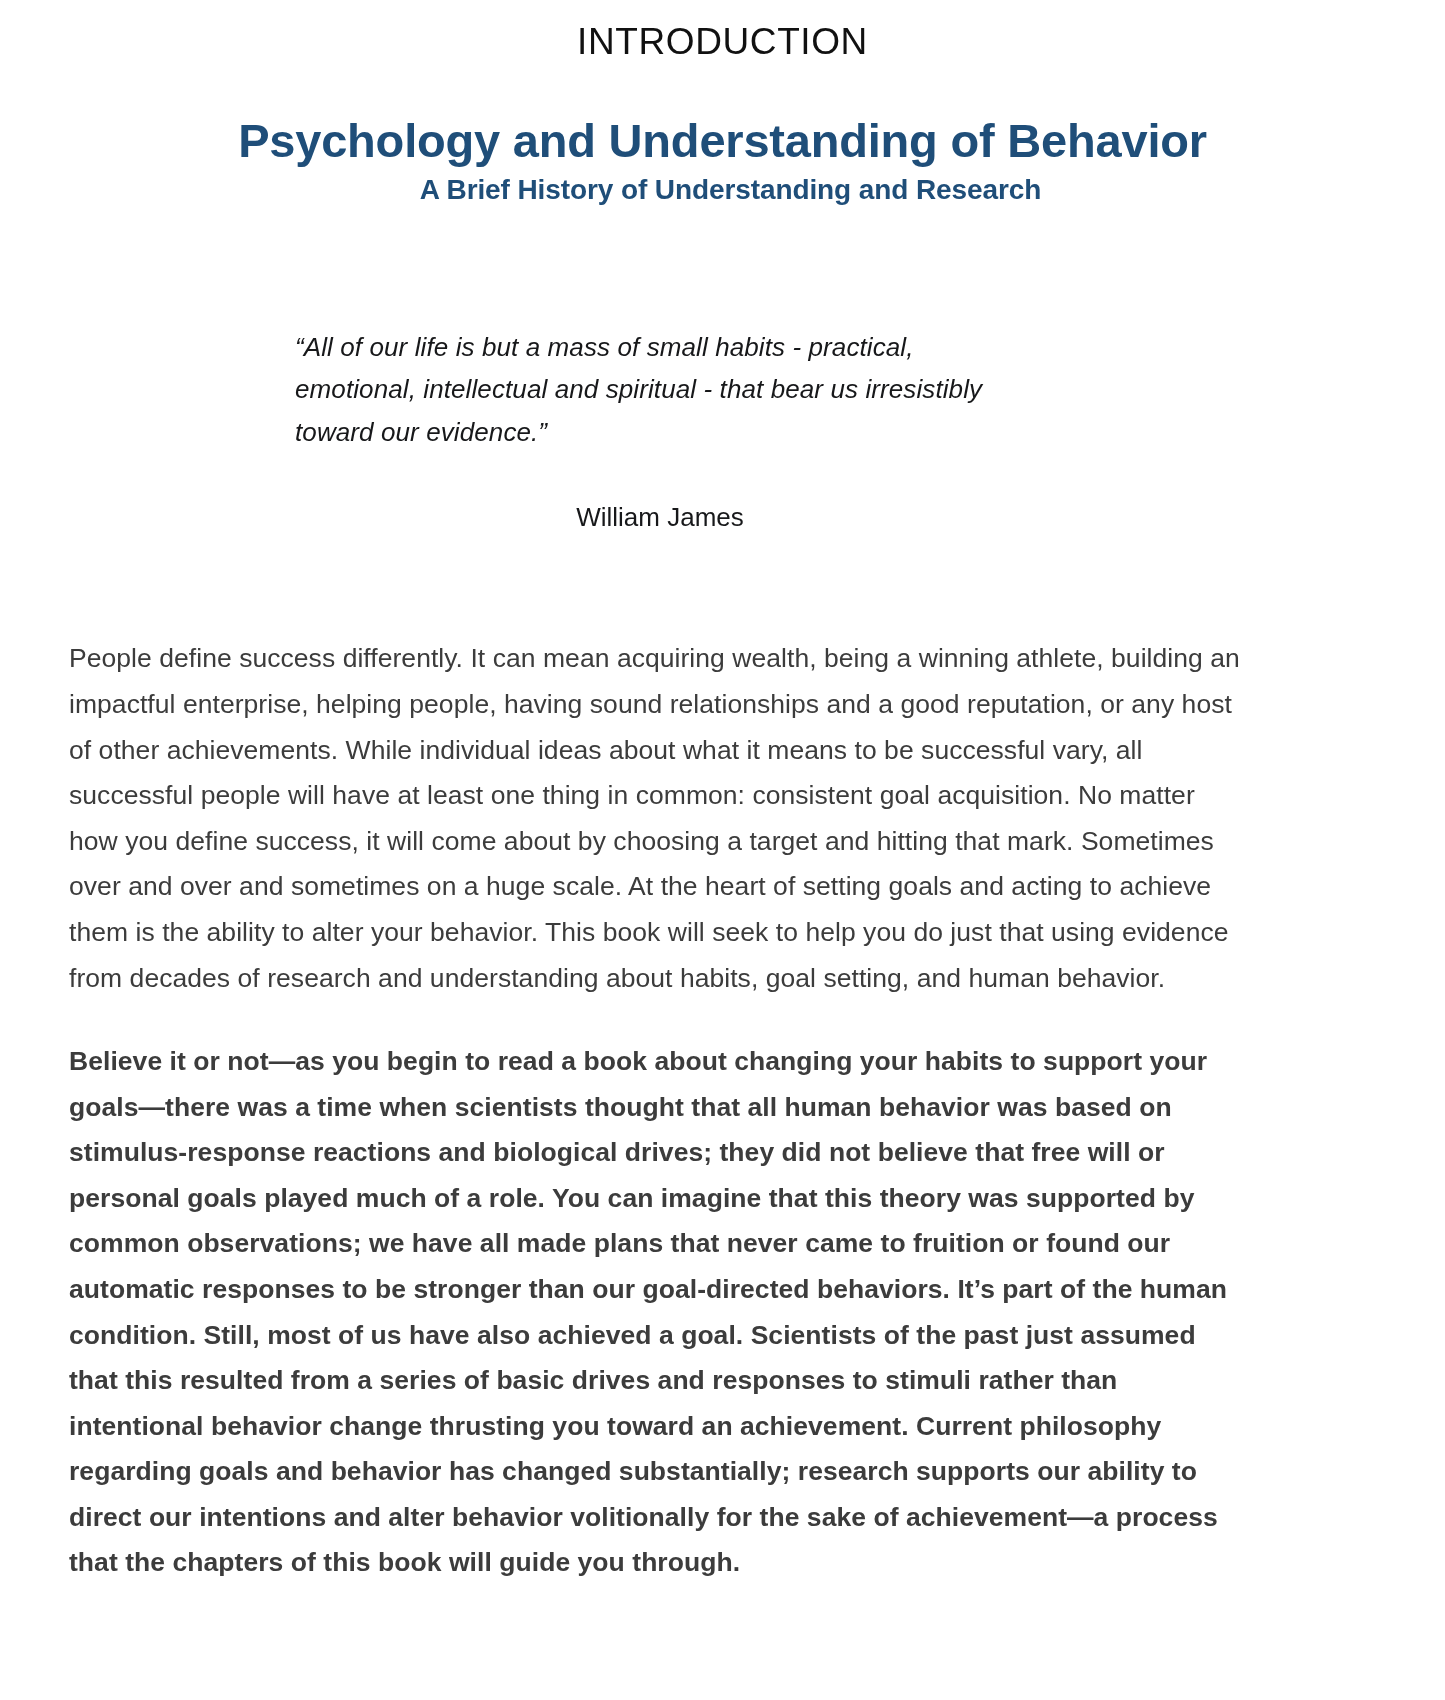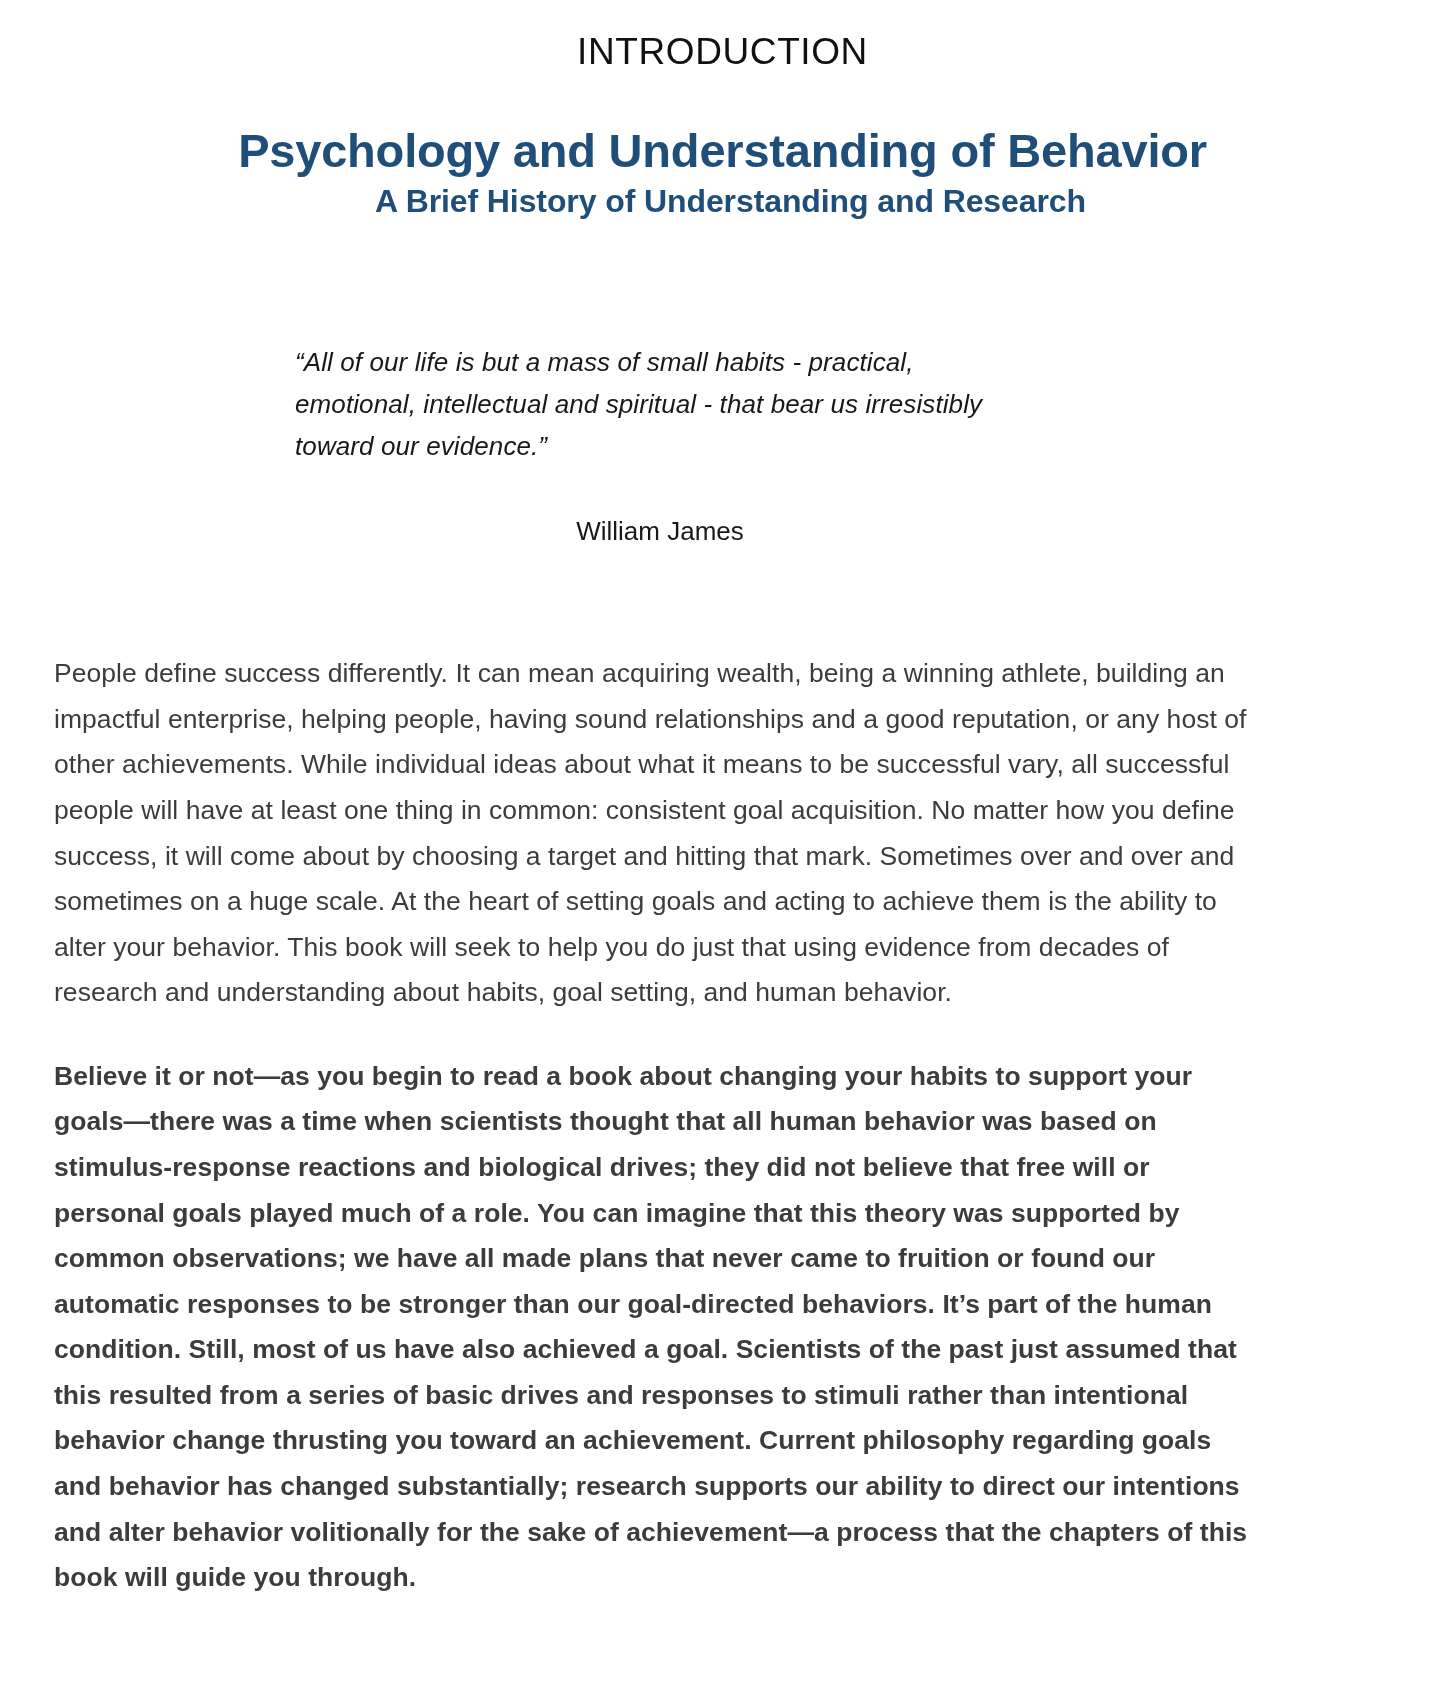--- a/index.html
+++ b/index.html
@@ -19,21 +19,21 @@
     position: relative;
     width: 1445px;
     min-height: 1700px;
     box-sizing: border-box;
     padding: 0;
     background: #ffffff;
   }
 
   
   .header {
-    padding-top: 32px;
+    padding-top: 22px;
     text-align: center;
   }
 
   .eyebrow {
     font-size: 37px;
     font-weight: 400;
     letter-spacing: 0.6px;
     color: #111111;
     line-height: 1.1;
     margin: 0;
@@ -47,21 +47,21 @@
   .doc-title {
     font-size: 47px;
     font-weight: 700;
     color: #1f4e79;
     line-height: 1.12;
     margin: 0;
     letter-spacing: -0.2px;
   }
 
   .doc-subtitle {
-    font-size: 32px;
+    font-size: 28px;
     font-weight: 700;
     color: #1f4e79;
     line-height: 1.18;
     margin: 6px 0 0 16px;
     letter-spacing: -0.1px;
   }
 
   
   .quote-wrap {
     margin: 120px 0 0 0;
@@ -95,21 +95,21 @@
   .body-wrap {
     margin: 102px 0 0 0;
     padding: 0 180px 0 53px;
   }
 
   .body-par {
     font-size: 26.5px;
     font-weight: 400;
     color: #3c3c3c;
     line-height: 1.72;
-    margin: 1px;
+    margin: 16px;
     text-align: left;
     letter-spacing: 0.05px;
   }
 
   .body-par + .body-par {
     margin-top: 38px;
     font-weight: bold;
   }
 </style>
 </head>

